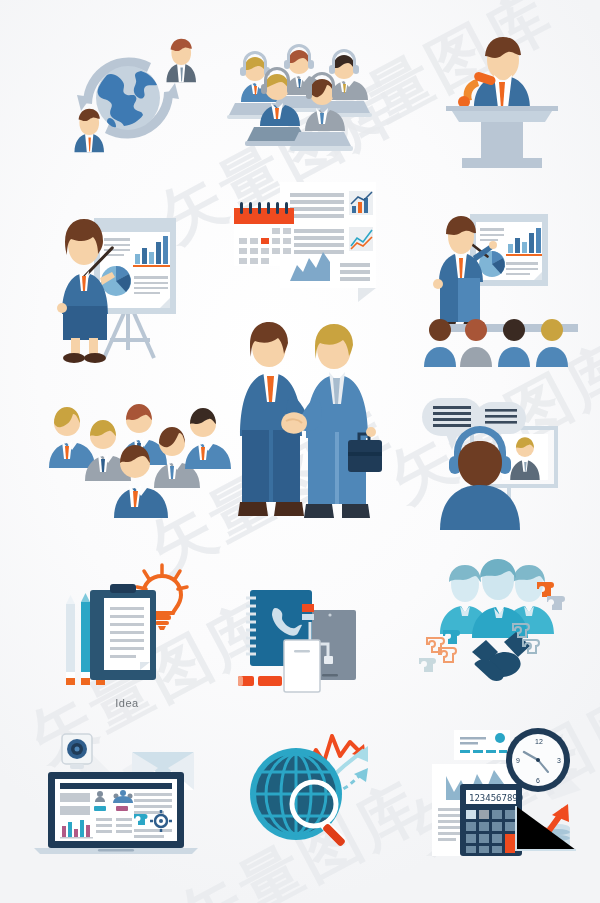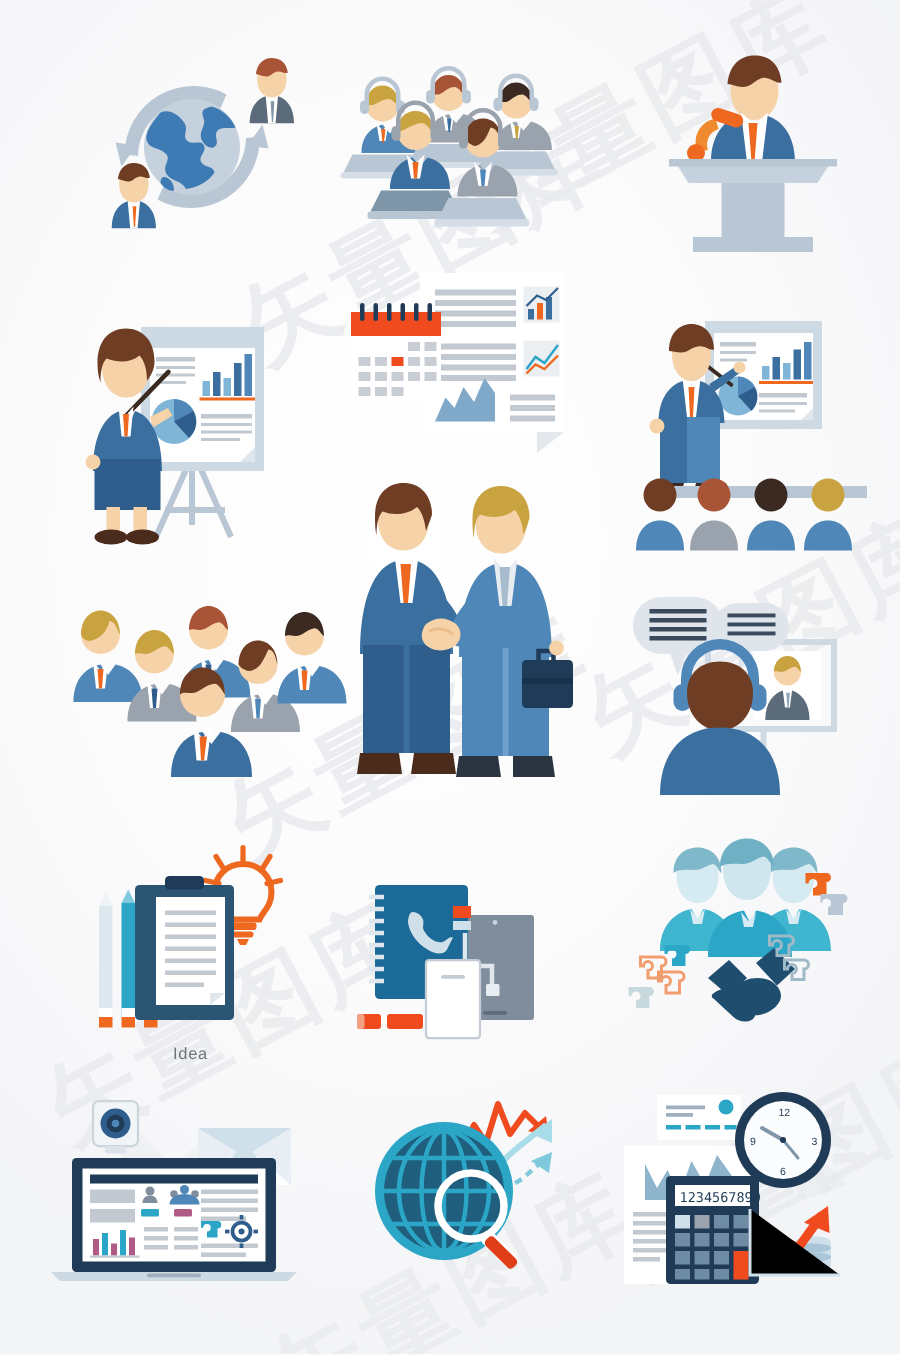--- a/index.html
+++ b/index.html
@@ -770,21 +770,21 @@
       </g>
 
       <g>
         <circle cx="74" cy="76" r="22" fill="none" stroke="#ffffff" stroke-width="5"></circle>
         <rect x="88" y="90" width="10" height="30" rx="4" transform="rotate(-45 93 105)" fill="#ffffff"></rect>
         <rect x="90" y="94" width="8" height="26" rx="3" transform="rotate(-45 94 107)" fill="#e03e18"></rect>
       </g>
     </svg>
   </div>
 
-  <div class="cell" style="left:400px;top:722px;width:165px;height:140px;">
+  <div class="cell" style="left:416px;top:722px;width:165px;height:140px;">
     <svg width="165" height="140" viewBox="0 0 165 140">
 
       <g opacity=".5">
         <path d="M88 12 L128 52 L100 52 L66 20 Z" fill="#e7eaee"></path>
         <path d="M130 32 L165 68 L136 78 L106 44 Z" fill="#e7eaee"></path>
       </g>
 
       <g>
         <rect x="38" y="8" width="56" height="30" fill="#ffffff"></rect>
         <circle cx="84" cy="16" r="5" fill="#2ba6c6"></circle>

